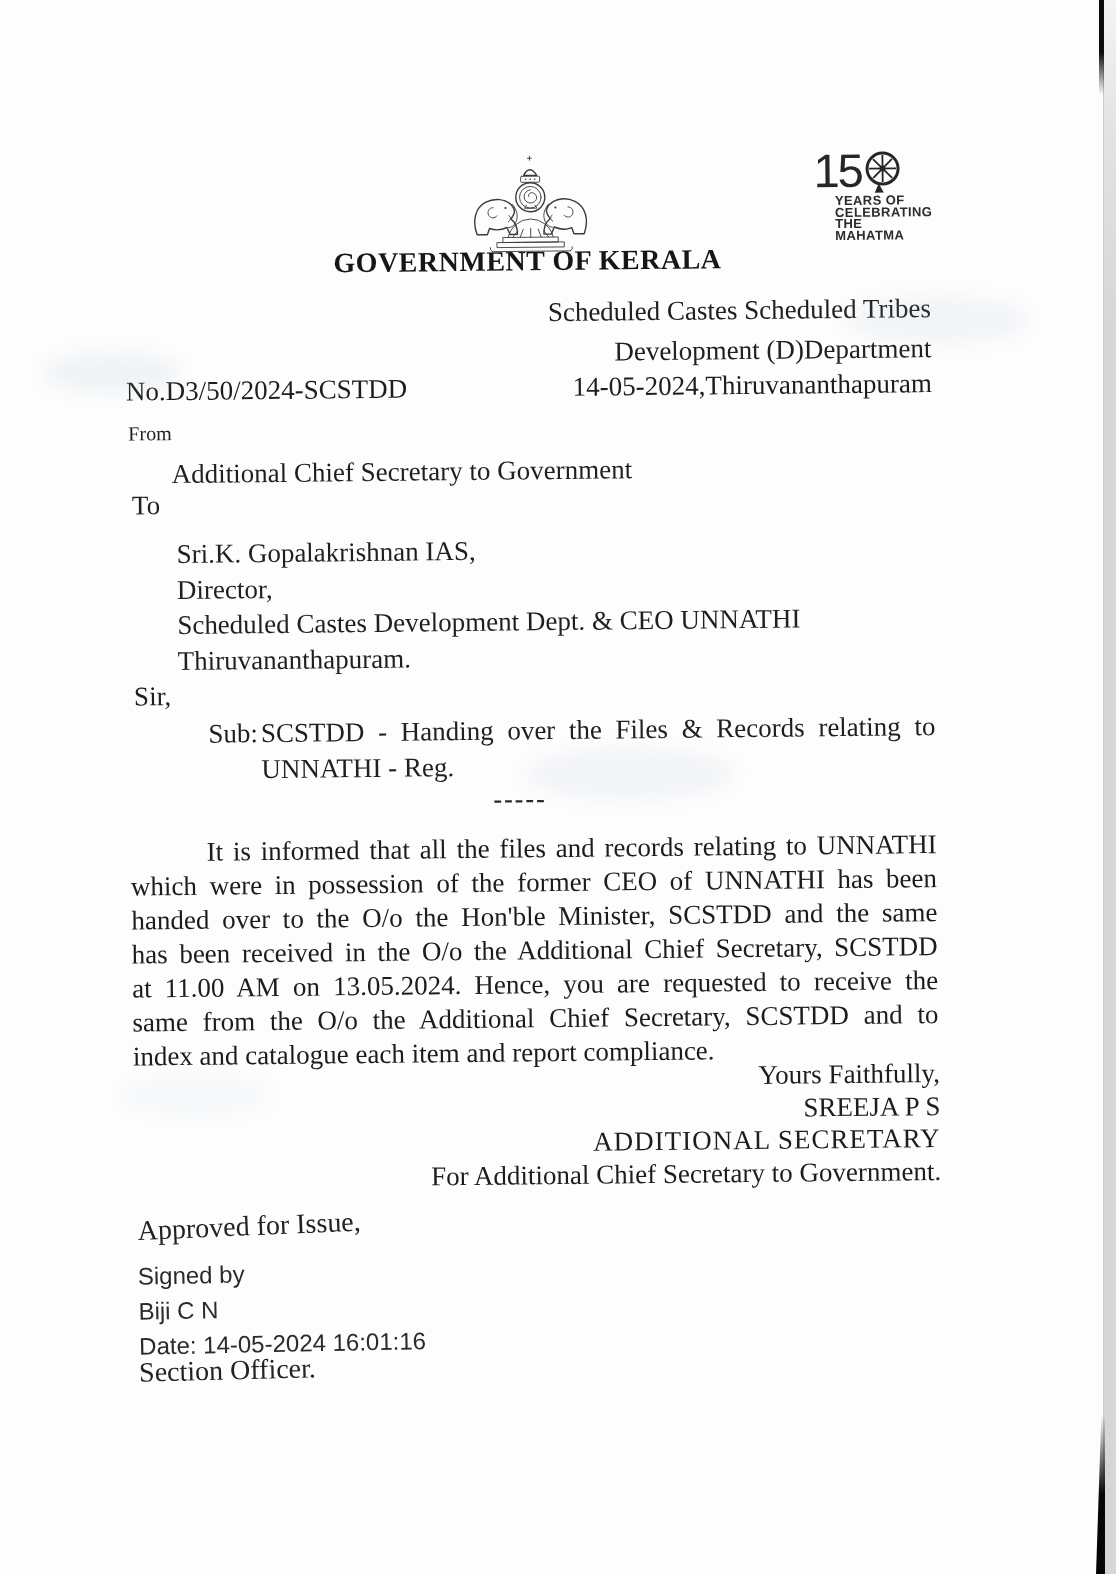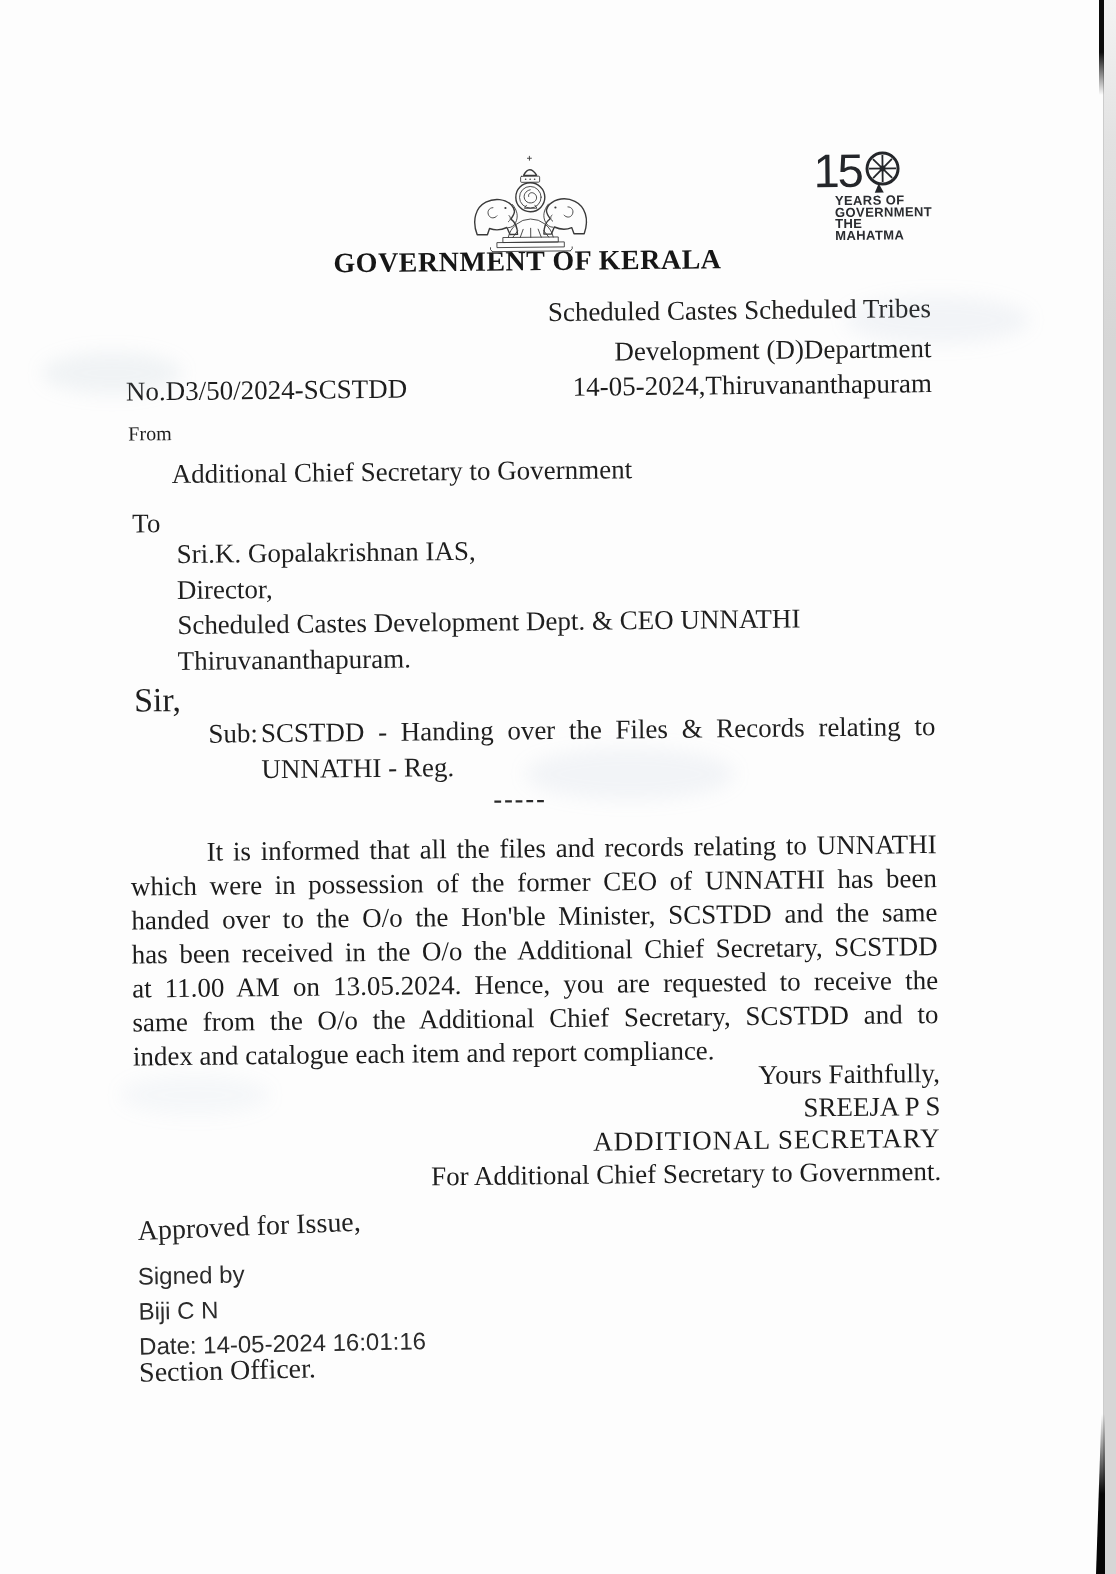--- a/index.html
+++ b/index.html
@@ -64,23 +64,23 @@
   .ref-row {
     position: absolute;
     left: 130px; top: 372px; width: 806px;
     display: flex; justify-content: space-between;
     font-size: 27px; color: #1d1d1d;
   }
 
   
   .from-label { position: absolute; left: 132px; top: 418px; font-size: 20px; }
   .from-value { position: absolute; left: 175px; top: 455px; font-size: 27px; }
-  .to-label   { position: absolute; left: 135px; top: 504px; font-size: 27px; }
+  .to-label   { position: absolute; left: 135px; top: 486px; font-size: 27px; }
   .to-block   { position: absolute; left: 179px; top: 533px; font-size: 27px; line-height: 35.5px; }
-  .salutation { position: absolute; left: 135px; top: 677px; font-size: 34px; text-align: center; }
+  .salutation { position: absolute; left: 135px; top: 677px; font-size: 27px; text-align: center; }
 
   
   .subject {
     position: absolute;
     left: 209px; top: 712px; width: 727px;
     display: flex;
     font-size: 27px; line-height: 36px;
   }
   .sub-label { flex: 0 0 auto; margin-right: 3px; }
   .sub-text { flex: 1 1 auto; }
@@ -216,21 +216,21 @@
             <line x1="6.5" y1="19" x2="33.5" y2="19"></line>
             <line x1="10.5" y1="9.5" x2="29.5" y2="28.5"></line>
             <line x1="29.5" y1="9.5" x2="10.5" y2="28.5"></line>
           </g>
           <circle cx="20" cy="19" r="3" fill="#24262a"></circle>
           <path d="M16 34 l-4 9 h9 z" fill="#24262a"></path>
         </svg>
       </div>
       <div class="logo150-lines">
         <div>YEARS OF</div>
-        <div>GOVERNMENT</div>
+        <div>CELEBRATING</div>
         <div>THE MAHATMA</div>
       </div>
     </div>
 
     <div class="gov-title">GOVERNMENT OF KERALA</div>
 
     <div class="dept-block">
       <div>Scheduled Castes Scheduled Tribes</div>
       <div>Development (D)Department</div>
     </div>

